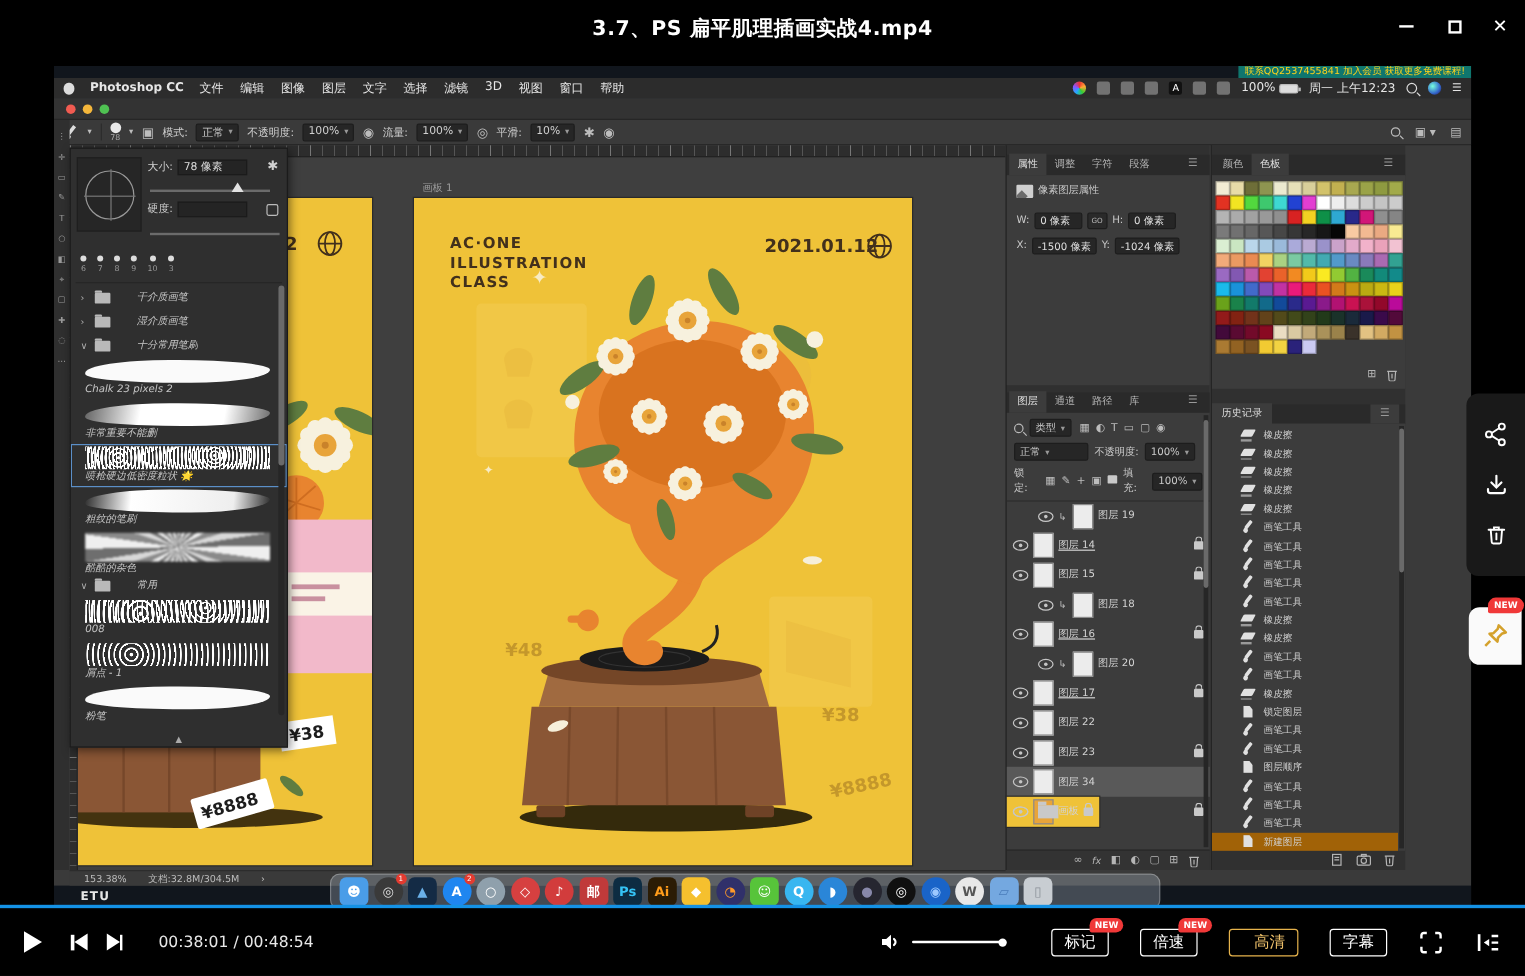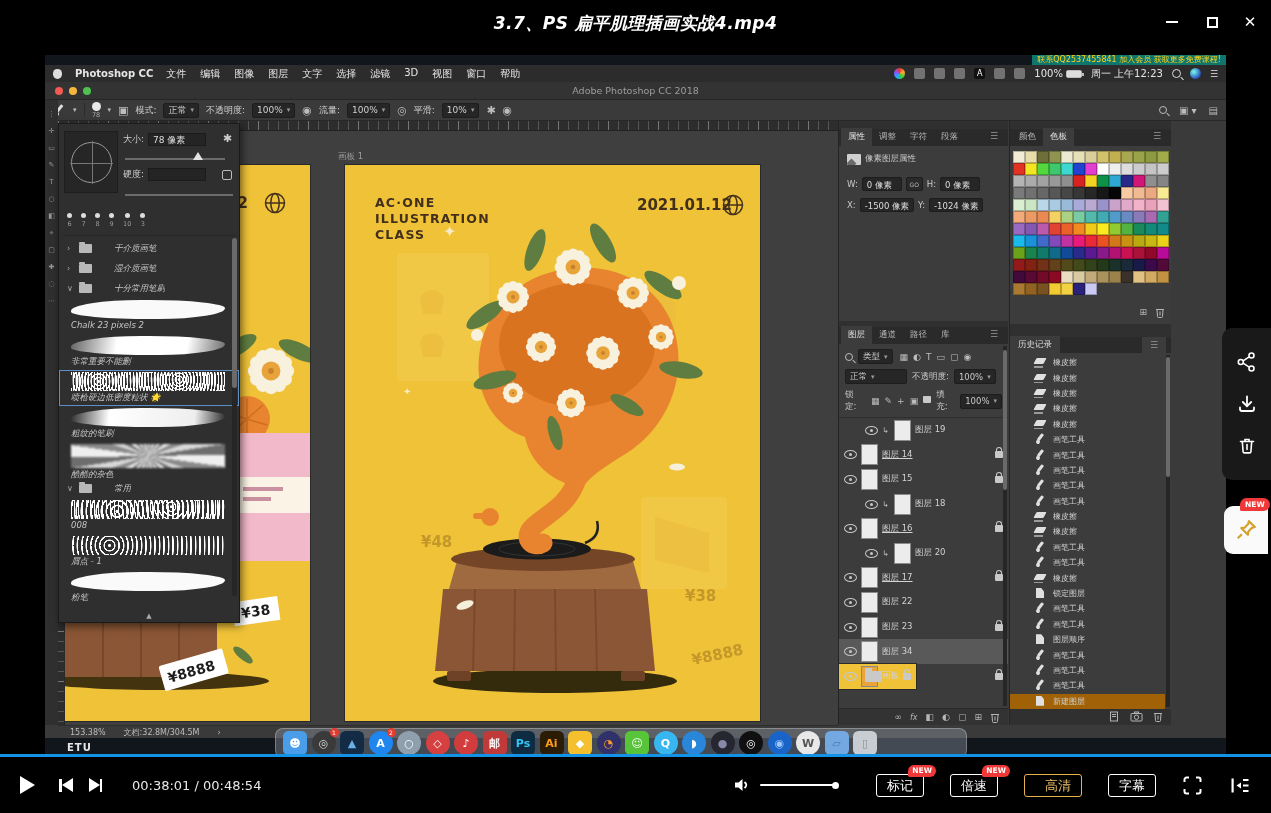--- a/index.html
+++ b/index.html
@@ -1,20 +1,20 @@
 <!DOCTYPE html>
 <html><head>
 <meta charset="utf-8">
 <style>
   html,body{margin:0;padding:0;background:#000;}
   *{box-sizing:border-box;font-family:"DejaVu Sans","Liberation Sans",sans-serif;}
   #stage{position:relative;width:1271px;height:813px;background:#000;overflow:hidden;}
 
   
-  .titlebar{position:absolute;left:0;top:0;width:1271px;height:40px;font-style:italic;}
+  .titlebar{position:absolute;left:0;top:0;width:1271px;height:40px;}
   .vtitle{position:absolute;left:0;right:0;top:12px;text-align:center;color:#fff;font-size:17px;font-weight:bold;letter-spacing:.5px;}
   .winctl{position:absolute;top:13px;display:flex;align-items:center;justify-content:center;width:22px;height:18px;color:#fff;}
   .wc-min{right:88px;}.wc-max{right:48px;}.wc-close{right:10px;font-size:15px;}
   .wc-min i{display:block;width:12px;height:2px;background:#fff;}
   .wc-max i{display:block;width:11px;height:11px;border:2px solid #fff;}
 
   
   .video{position:absolute;left:45px;top:55px;width:1181px;height:700px;background:#11161d;overflow:hidden;}
   .promo{position:absolute;right:0;top:0;height:10px;line-height:10px;background:#0f766e;color:#ffd21a;font-size:8px;padding:0 5px;white-space:nowrap;}
   .menubar{position:absolute;left:0;right:0;top:10px;height:17px;background:#2c2c2c;display:flex;align-items:center;padding:0 8px;color:#e6e6e6;font-size:10px;gap:13px;}
@@ -280,21 +280,20 @@
         <span class="mb-siri"></span>
         <span style="font-size:9px;">☰</span>
       </div>
     </div>
 
     <div class="pswin">
       <div class="pstitle">
         <span class="tl r"></span>
         <span class="tl y"></span>
         <span class="tl g"></span>
-        <span class="txt">Adobe Photoshop CC 2018</span>
       </div>
 
       <div class="optbar">
         <span class="ob-brush"></span>
           <span class="obico" style="font-size:7px">▾</span>
         <span class="ob-sep"></span>
         <span class="ob-size">
           <span class="ob-dot"></span>
           <small>78</small>
         </span>
@@ -342,21 +341,21 @@
           <span>⌖</span>
           <span>▢</span>
           <span>✚</span>
           <span>◌</span>
           <span>⋯</span>
       </div>
 
       <div class="canvas">
         <div class="ruler-t"></div>
         <div class="ruler-l"></div>
-        <div class="ab-label" style="left:280px;top:30px;">画板 1</div>
+        <div class="ab-label" style="left:294px;top:30px;">画板 1</div>
 
         <div class="artboard ab-left">
           <svg width="245" height="556" viewBox="0 0 245 556">
             <text class="datetxt" x="146" y="43">1.12</text>
             <g stroke="#42301c" fill="none" stroke-width="1.5">
               <circle cx="210" cy="38" r="9.5"></circle>
                 <ellipse cx="210" cy="38" rx="4.2" ry="9.5"></ellipse>
                 <line x1="200.5" y1="38" x2="219.5" y2="38"></line>
             </g>
             <use href="#leaf" transform="translate(172,182) rotate(-30)"></use>

